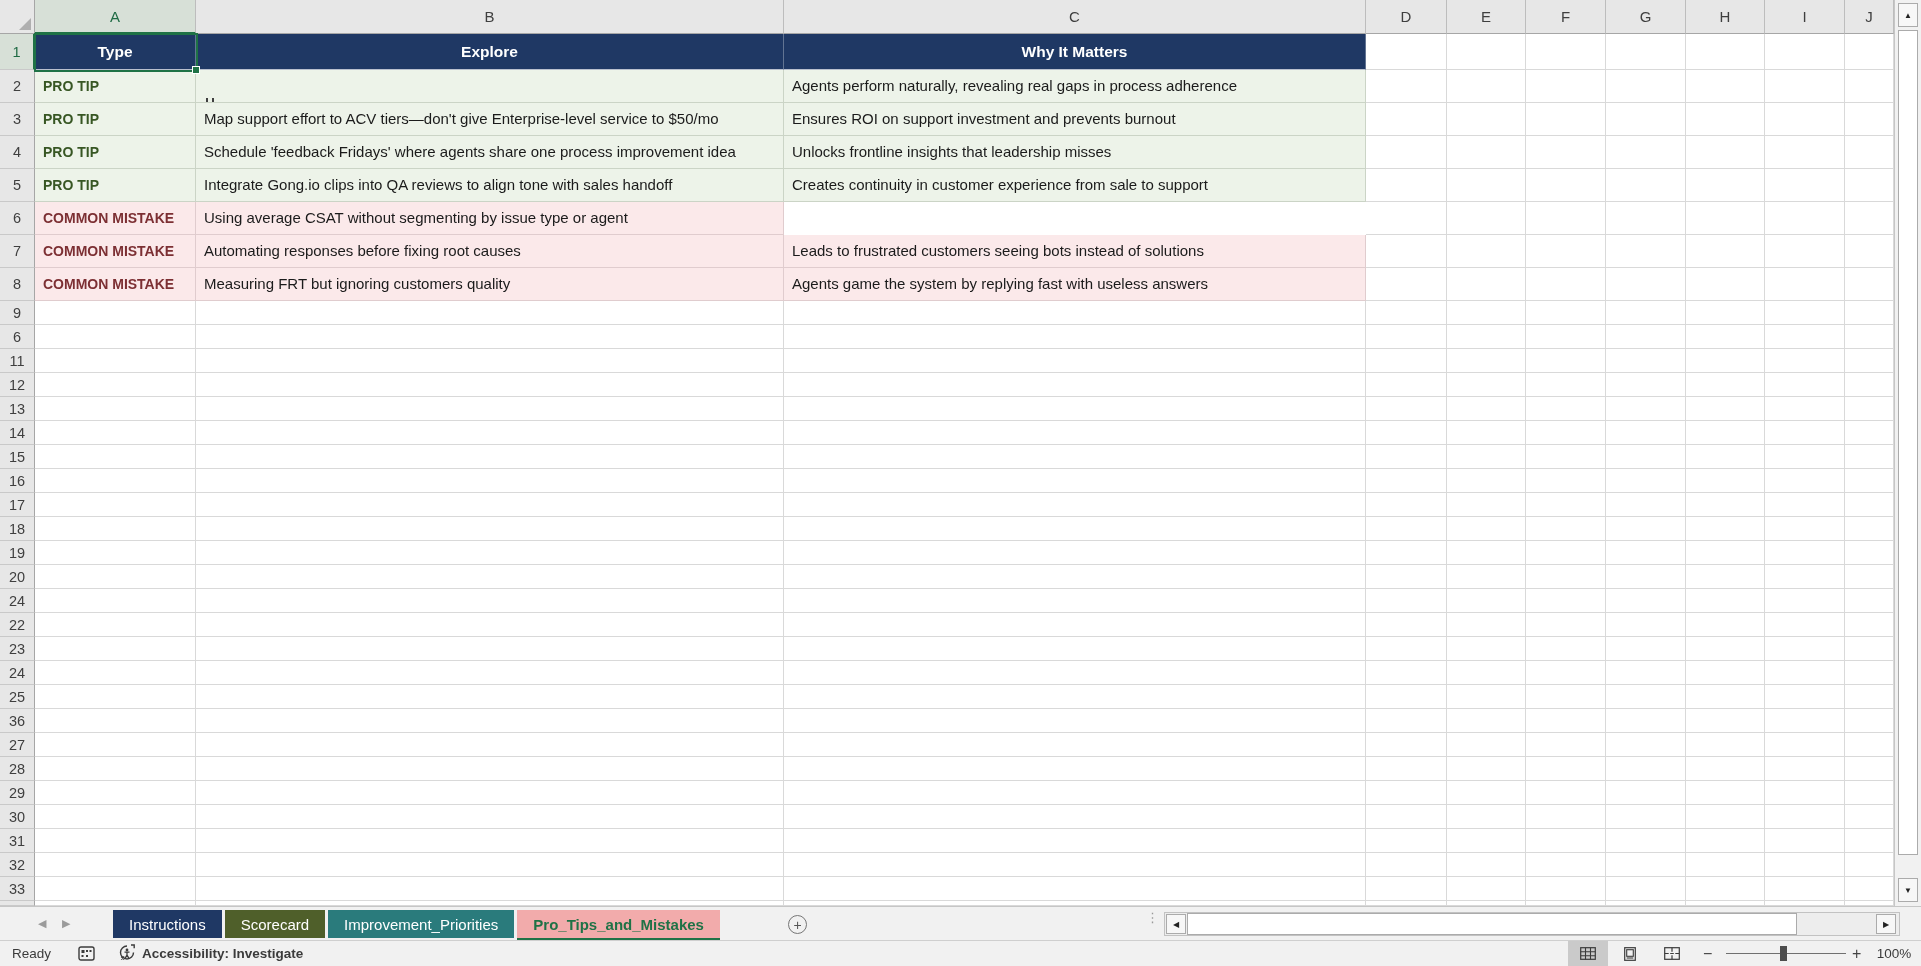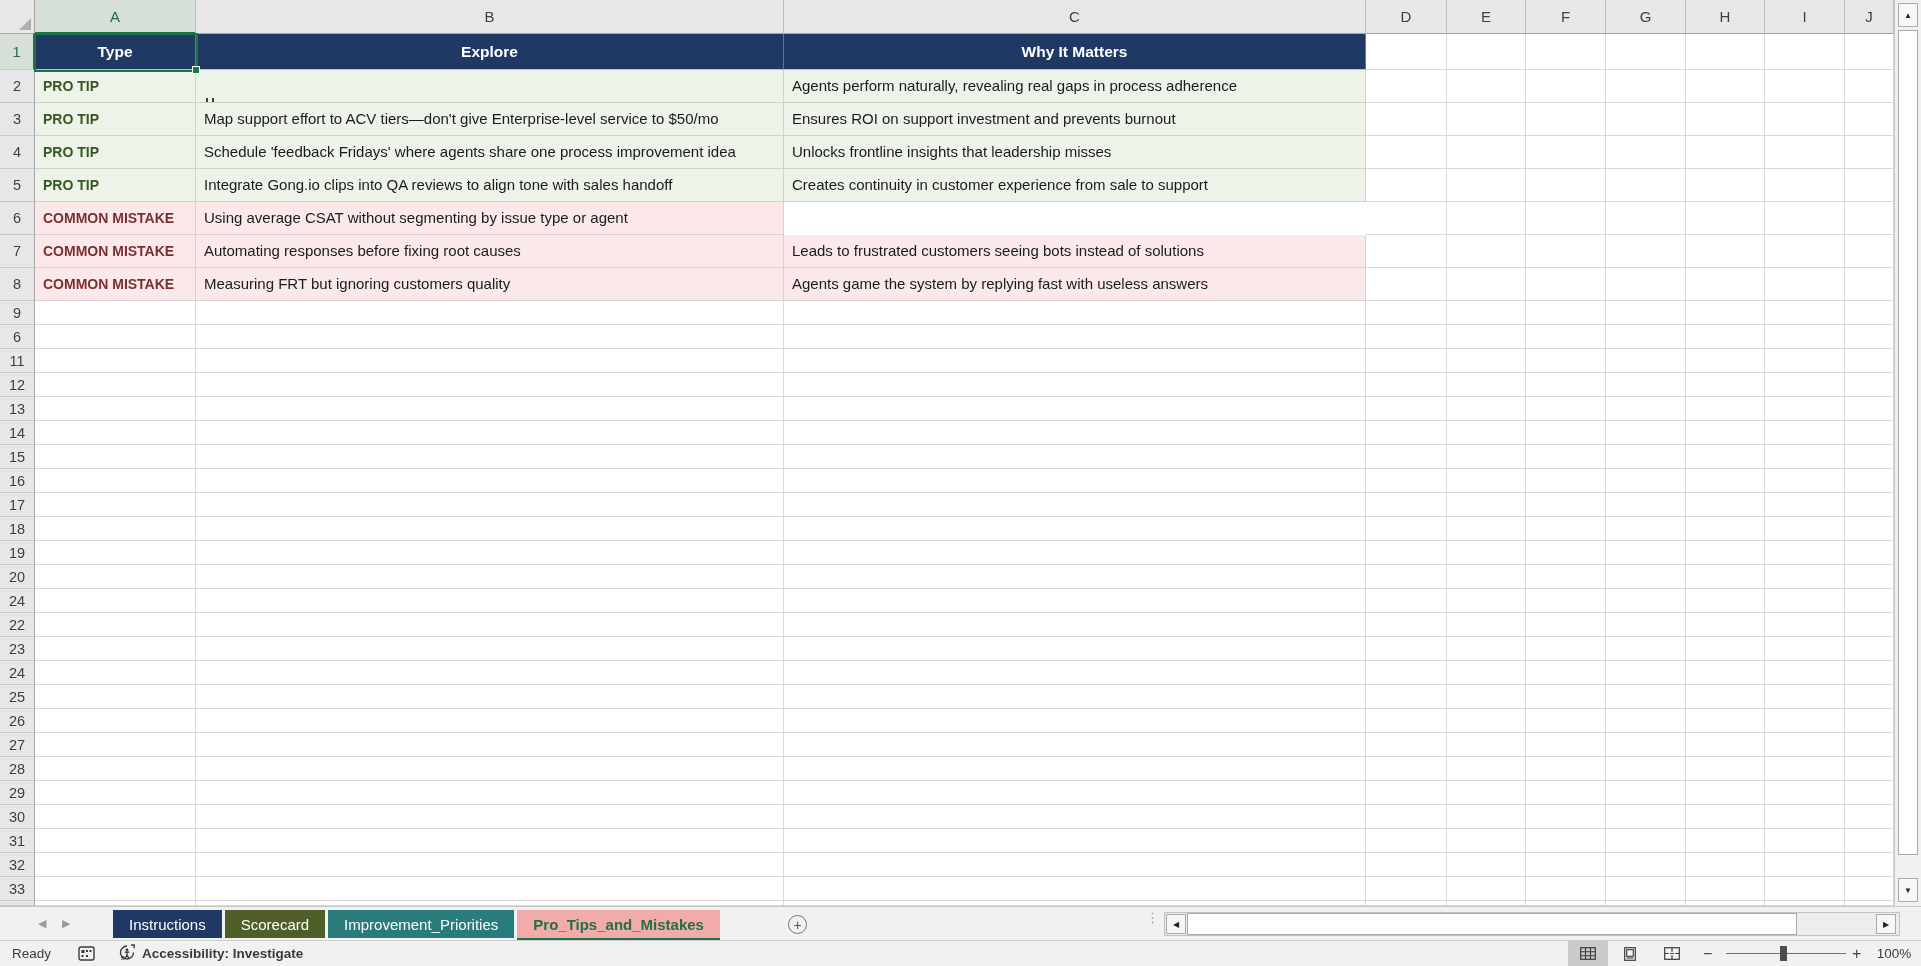--- a/index.html
+++ b/index.html
@@ -115,21 +115,21 @@
     <div class="row-hdr" style="top: 435px; height: 24px;">16</div>
     <div class="row-hdr" style="top: 459px; height: 24px;">17</div>
     <div class="row-hdr" style="top: 483px; height: 24px;">18</div>
     <div class="row-hdr" style="top: 507px; height: 24px;">19</div>
     <div class="row-hdr" style="top: 531px; height: 24px;">20</div>
     <div class="row-hdr" style="top: 555px; height: 24px;">24</div>
     <div class="row-hdr" style="top: 579px; height: 24px;">22</div>
     <div class="row-hdr" style="top: 603px; height: 24px;">23</div>
     <div class="row-hdr" style="top: 627px; height: 24px;">24</div>
     <div class="row-hdr" style="top: 651px; height: 24px;">25</div>
-    <div class="row-hdr" style="top: 675px; height: 24px;">26</div>
+    <div class="row-hdr" style="top: 675px; height: 24px;">36</div>
     <div class="row-hdr" style="top: 699px; height: 24px;">27</div>
     <div class="row-hdr" style="top: 723px; height: 24px;">28</div>
     <div class="row-hdr" style="top: 747px; height: 24px;">29</div>
     <div class="row-hdr" style="top: 771px; height: 24px;">30</div>
     <div class="row-hdr" style="top: 795px; height: 24px;">31</div>
     <div class="row-hdr" style="top: 819px; height: 24px;">32</div>
     <div class="row-hdr" style="top: 843px; height: 24px;">33</div>
     <div class="row-hdr" style="top: 867px; height: 5px;"></div>
   </div>
 <div id="cells" style="position: absolute; left: 35px; top: 34px; width: 1859px; height: 872px;">

